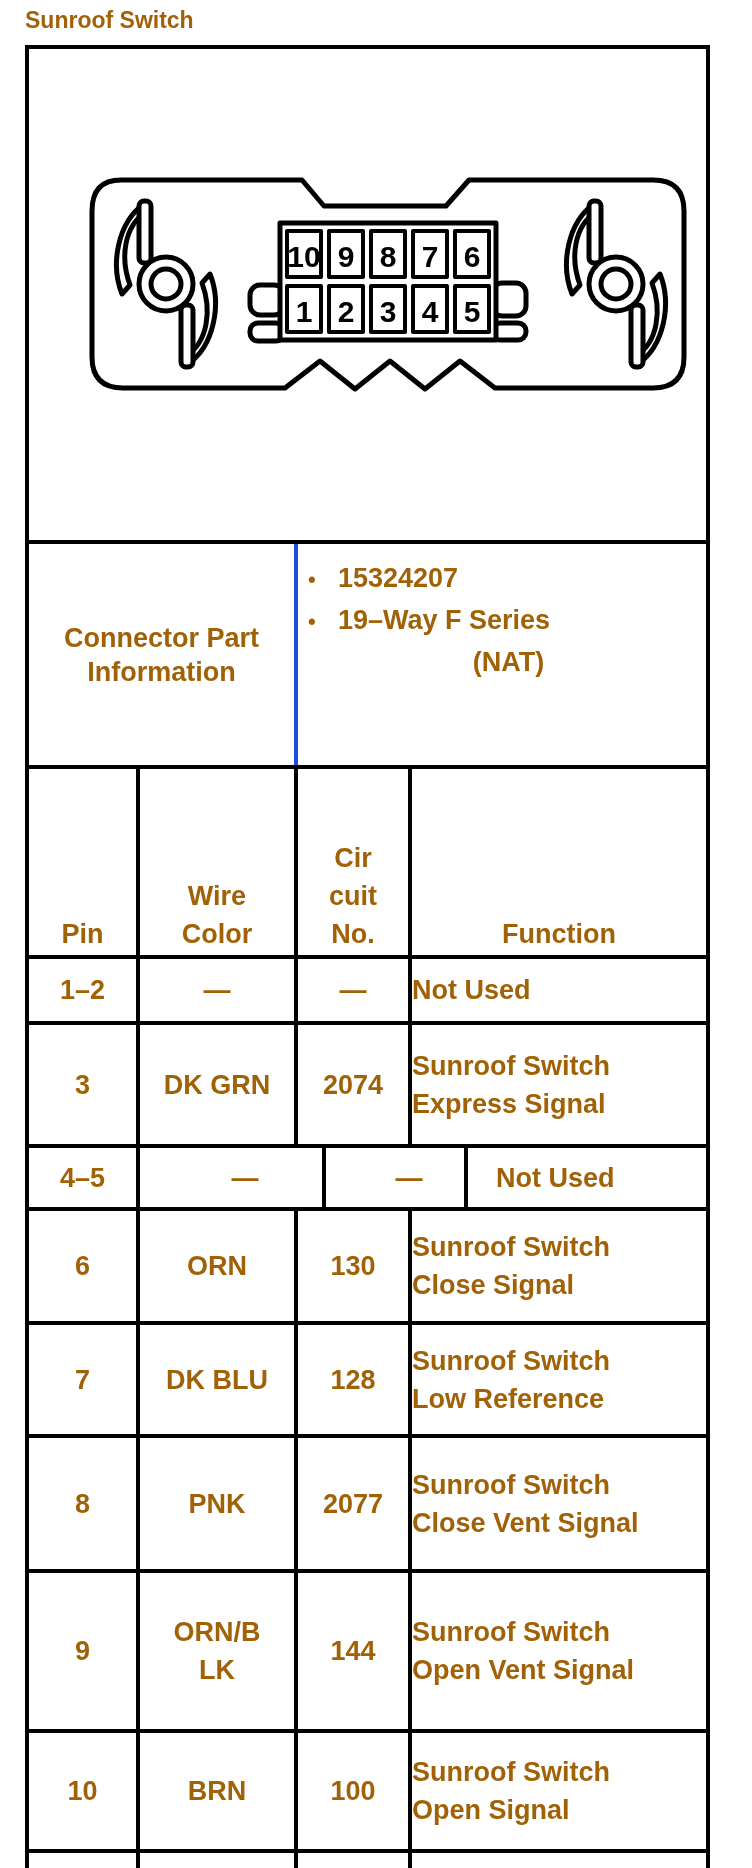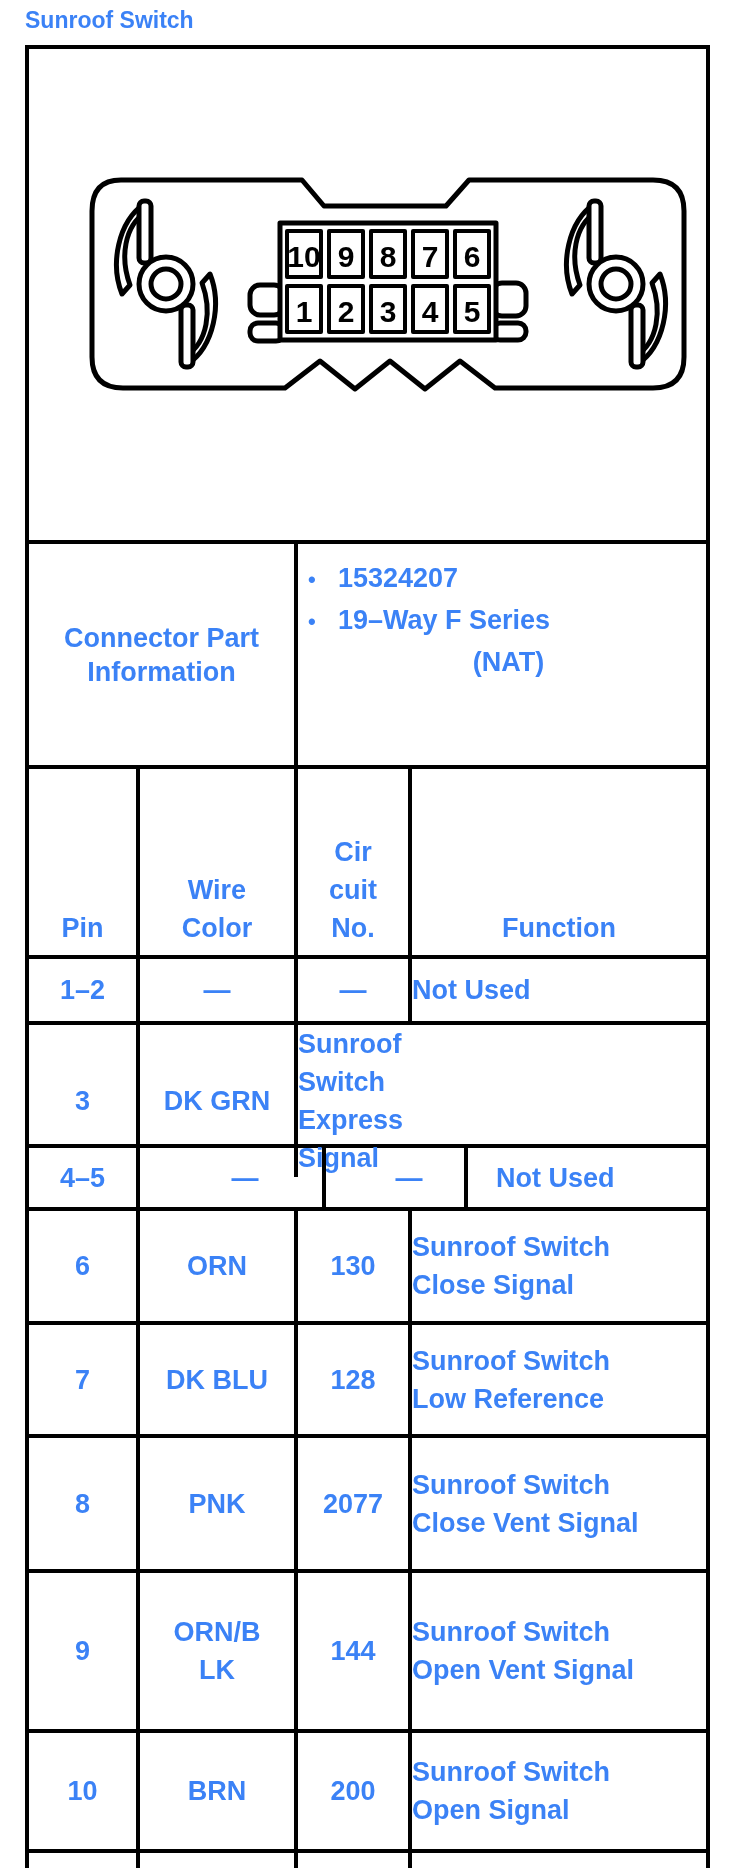--- a/index.html
+++ b/index.html
@@ -3,55 +3,55 @@
 <meta charset="utf-8">
 <style>
   html,body{margin:0;padding:0;background:#ffffff;}
   .sheet{
     position:relative;
     width:752px;height:1868px;
     background:#ffffff;
     overflow:hidden;
     font-family:"Liberation Sans",sans-serif;
     font-weight:bold;
-    color:#3b82f6;
+    color:#a16207;
   }
   .page-title{
     position:absolute;left:25px;top:6px;
     font-size:23px;line-height:28px;letter-spacing:0;
   }
   .doc-table{
     position:absolute;left:25px;top:45px;
     width:685px;height:1900px;
     border:4px solid #000;
     box-sizing:border-box;
     background:#fff;
   }
   .diagram-cell{height:491px;border-bottom:4px solid #000;}
   .diagram-cell svg{display:block;}
   .partinfo-row{display:flex;height:221px;border-bottom:4px solid #000;}
   .pi-left{
-    width:265px;border-right:4px solid #000000;box-sizing:content-box;
+    width:265px;border-right:4px solid #1d4ed8;box-sizing:content-box;
     display:flex;align-items:center;justify-content:center;
     text-align:center;font-size:27px;line-height:34px;white-space:pre-line;
   }
   .pi-right{flex:1;padding:14px 0 0 0;font-size:27px;line-height:40px;}
   .bullet-item{display:flex;align-items:baseline;}
   .bullet-glyph{width:30px;padding-left:10px;font-size:22px;flex:none;}
   .bullet-cont{padding-left:13px;text-align:center;}
   .pt-row{display:grid;grid-template-columns:111px 158px 114px 1fr;border-bottom:4px solid #000;}
   .pt-row.partial{border-bottom:none;}
   .pt-cell{
     border-right:4px solid #000;box-sizing:border-box;
     display:flex;align-items:center;justify-content:center;
     font-size:27px;line-height:38px;text-align:center;white-space:pre-line;
   }
   .pt-cell:last-child{border-right:none;}
   .pt-cell.func{justify-content:flex-start;text-align:left;padding-left:0;}
-  .pt-row.head .pt-cell{align-items:flex-end;padding-bottom:8px;}
+  .pt-row.head .pt-cell{align-items:flex-end;padding-bottom:2px;}
   .pt-row.head .pt-cell.func{justify-content:center;padding-left:0;text-align:left;margin-top:24px;}
   .h-head{height:186px;}
   .h-r0{height:62px;}
   .h-r1{height:119px;}
   .h-r2{height:59px;gap:28px;}
   .h-r3{height:110px;}
   .h-r4{height:109px;}
   .h-r5{height:131px;}
   .h-r6{height:156px;}
   .h-r7{height:116px;}
@@ -169,20 +169,21 @@
       <div class="pt-row h-r0">
         <div class="pt-cell">1–2</div>
         <div class="pt-cell">—</div>
         <div class="pt-cell">—</div>
         <div class="pt-cell func">Not Used</div>
       </div>
 
       <div class="pt-row h-r1">
         <div class="pt-cell">3</div>
         <div class="pt-cell">DK GRN</div>
+        <div class="pt-cell">2074</div>
         <div class="pt-cell func">Sunroof Switch
 Express Signal</div>
       </div>
 
       <div class="pt-row h-r2">
         <div class="pt-cell">4–5</div>
         <div class="pt-cell">—</div>
         <div class="pt-cell">—</div>
         <div class="pt-cell func">Not Used</div>
       </div>
@@ -216,21 +217,21 @@
         <div class="pt-cell">ORN/B
 LK</div>
         <div class="pt-cell">144</div>
         <div class="pt-cell func">Sunroof Switch
 Open Vent Signal</div>
       </div>
 
       <div class="pt-row h-r7">
         <div class="pt-cell">10</div>
         <div class="pt-cell">BRN</div>
-        <div class="pt-cell">200</div>
+        <div class="pt-cell">100</div>
         <div class="pt-cell func">Sunroof Switch
 Open Signal</div>
       </div>
 
       <div class="pt-row partial h-r8">
         <div class="pt-cell"></div>
         <div class="pt-cell"></div>
         <div class="pt-cell"></div>
         <div class="pt-cell func"></div>
       </div>

